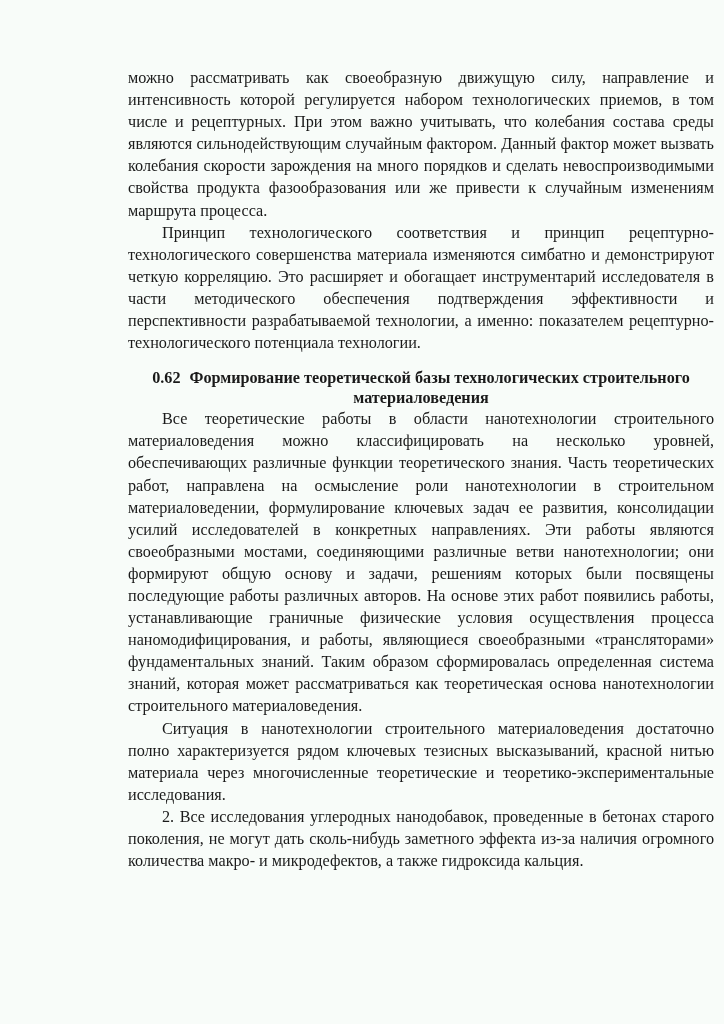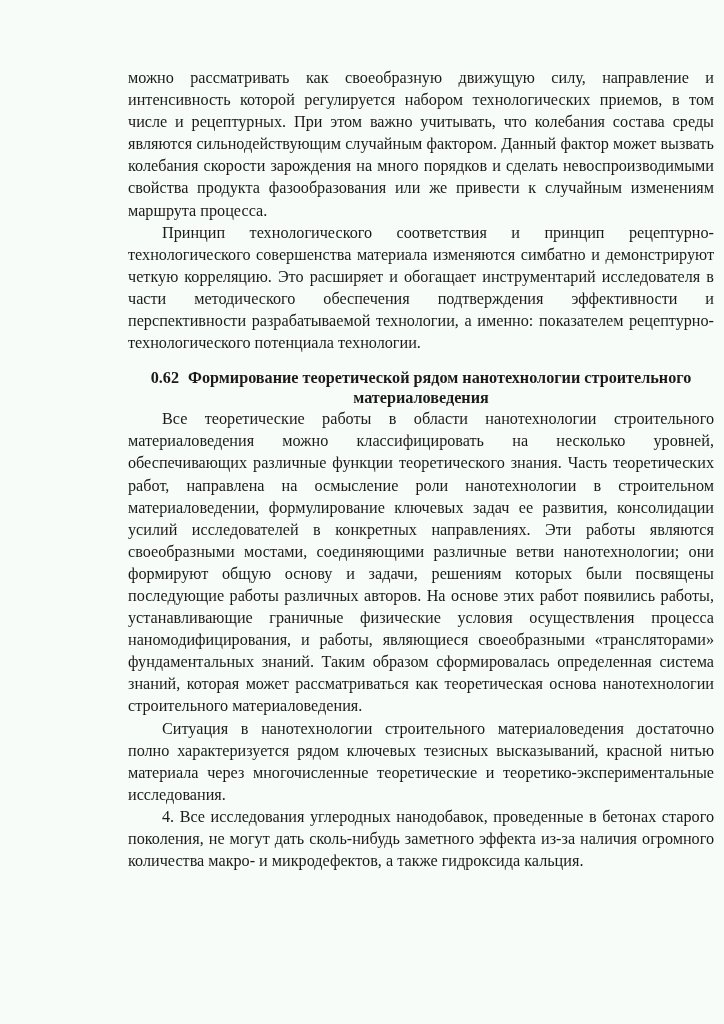--- a/index.html
+++ b/index.html
@@ -44,19 +44,19 @@
     }
   </style>
 </head>
 <body>
 
 <div class="page">
   <p class="para">можно рассматривать как своеобразную движущую силу, направление и интенсивность которой регулируется набором технологических приемов, в том числе и рецептурных. При этом важно учитывать, что колебания состава среды являются сильнодействующим случайным фактором. Данный фактор может вызвать колебания скорости зарождения на много порядков и сделать невоспроизводимыми свойства продукта фазообразования или же привести к случайным изменениям маршрута процесса.</p>
   <p class="para indent">Принцип технологического соответствия и принцип рецептурно-технологического совершенства материала изменяются симбатно и демонстрируют четкую корреляцию. Это расширяет и обогащает инструментарий исследователя в части методического обеспечения подтверждения эффективности и перспективности разрабатываемой технологии, а именно: показателем рецептурно-технологического потенциала технологии.</p>
 
   <h2 class="heading">
-    <span class="num">0.62</span><span>Формирование теоретической рядом нанотехнологии строительного материаловедения</span>
+    <span class="num">0.62</span><span>Формирование теоретической базы технологических строительного материаловедения</span>
   </h2>
 
   <p class="para indent">Все теоретические работы в области нанотехнологии строительного материаловедения можно классифицировать на несколько уровней, обеспечивающих различные функции теоретического знания. Часть теоретических работ, направлена на осмысление роли нанотехнологии в строительном материаловедении, формулирование ключевых задач ее развития, консолидации усилий исследователей в конкретных направлениях. Эти работы являются своеобразными мостами, соединяющими различные ветви нанотехнологии; они формируют общую основу и задачи, решениям которых были посвящены последующие работы различных авторов. На основе этих работ появились работы, устанавливающие граничные физические условия осуществления процесса наномодифицирования, и работы, являющиеся своеобразными «трансляторами» фундаментальных знаний. Таким образом сформировалась определенная система знаний, которая может рассматриваться как теоретическая основа нанотехнологии строительного материаловедения.</p>
   <p class="para indent">Ситуация в нанотехнологии строительного материаловедения достаточно полно характеризуется рядом ключевых тезисных высказываний, красной нитью материала через многочисленные теоретические и теоретико-экспериментальные исследования.</p>
-  <p class="para indent">4. Все исследования углеродных нанодобавок, проведенные в бетонах старого поколения, не могут дать сколь-нибудь заметного эффекта из-за наличия огромного количества макро- и микродефектов, а также гидроксида кальция.</p>
+  <p class="para indent">2. Все исследования углеродных нанодобавок, проведенные в бетонах старого поколения, не могут дать сколь-нибудь заметного эффекта из-за наличия огромного количества макро- и микродефектов, а также гидроксида кальция.</p>
 </div>
 
 </body></html>

